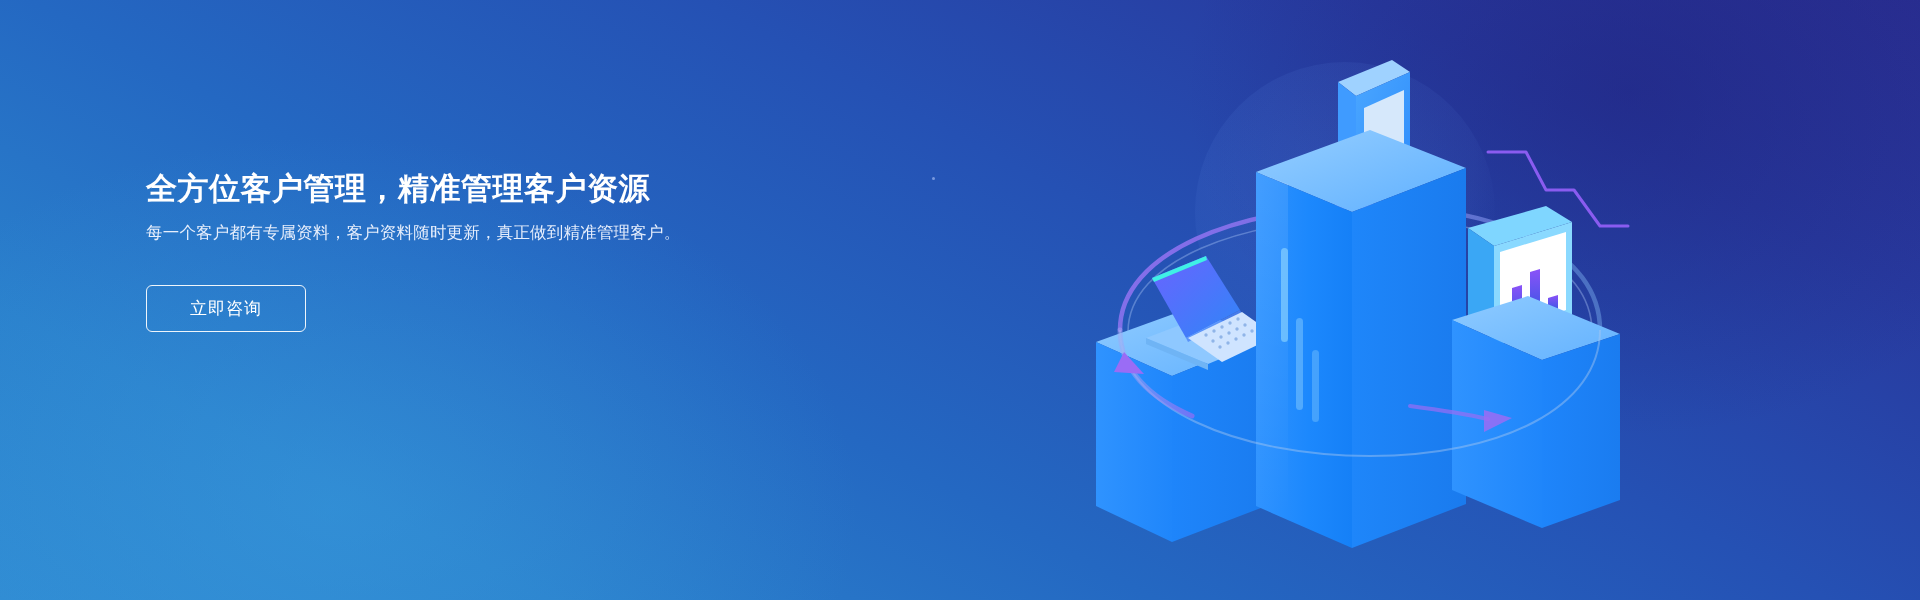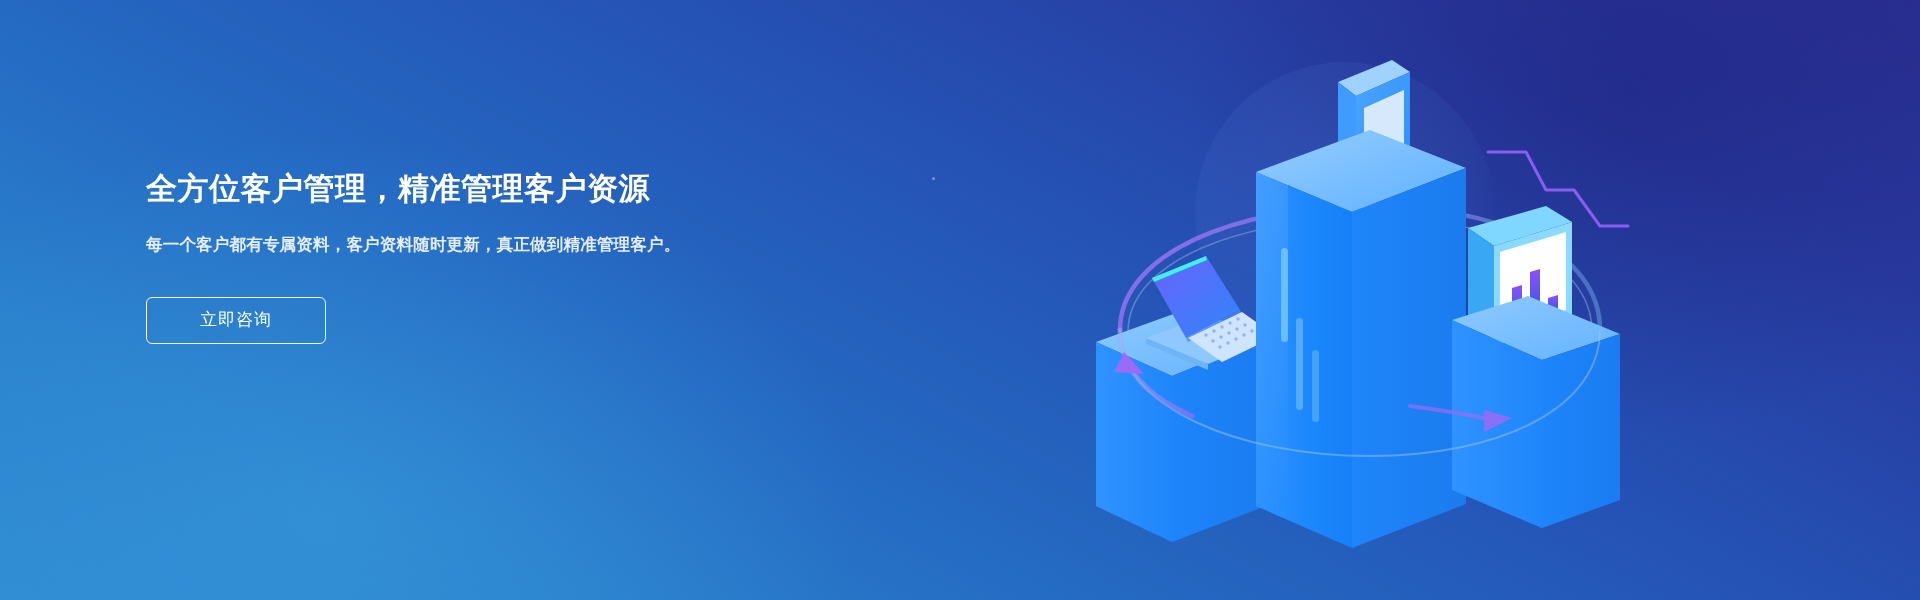--- a/index.html
+++ b/index.html
@@ -60,40 +60,39 @@
   }
   #headline {
     font-size:31px;
     font-weight:bold;
     color:#ffffff;
     letter-spacing:.5px;
     line-height:1.25;
     white-space:nowrap;
   }
   #subhead {
-    margin-top:22px;
+    margin-top:10px;
     font-size:16.5px;
     color:#e6eefc;
     line-height:1.62;
     width:585px;
     letter-spacing:.2px;
-    font-weight:bold;
   }
   #cta {
     display:block;
     margin-top:40px;
-    width:180px; height:47px;
+    width:160px; height:47px;
     line-height:45px;
     font-size:17px;
     color:#ffffff;
     background:transparent;
     border:1.6px solid rgba(255,255,255,.92);
     border-radius:6px;
     cursor:pointer;
-    font-family:Liberation Mono, monospace;
+    font-family:Liberation Serif, serif;
     letter-spacing:1px;
   }
 
   
   #illus {
     position:absolute;
     left:1080px; top:20px;
     width:560px; height:560px;
   }
   #illus svg { display:block; width:560px; height:560px; }

